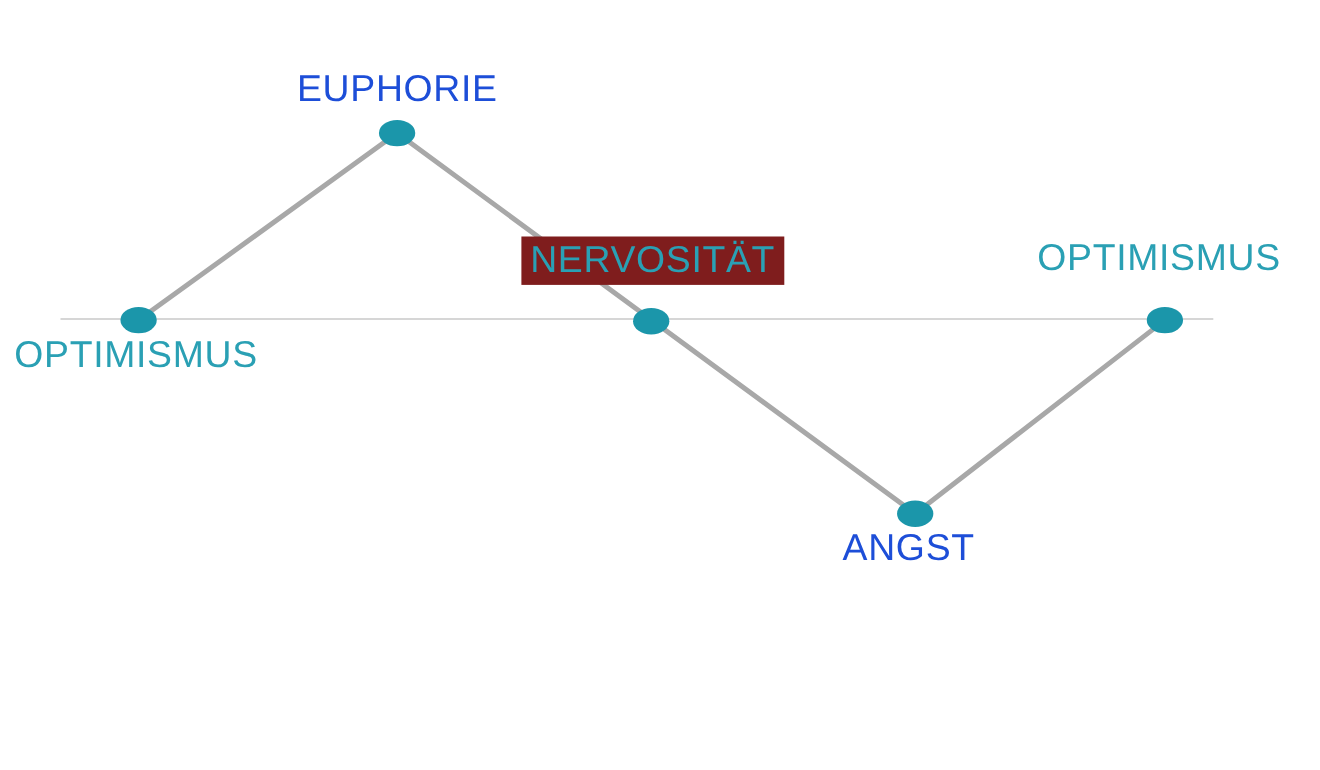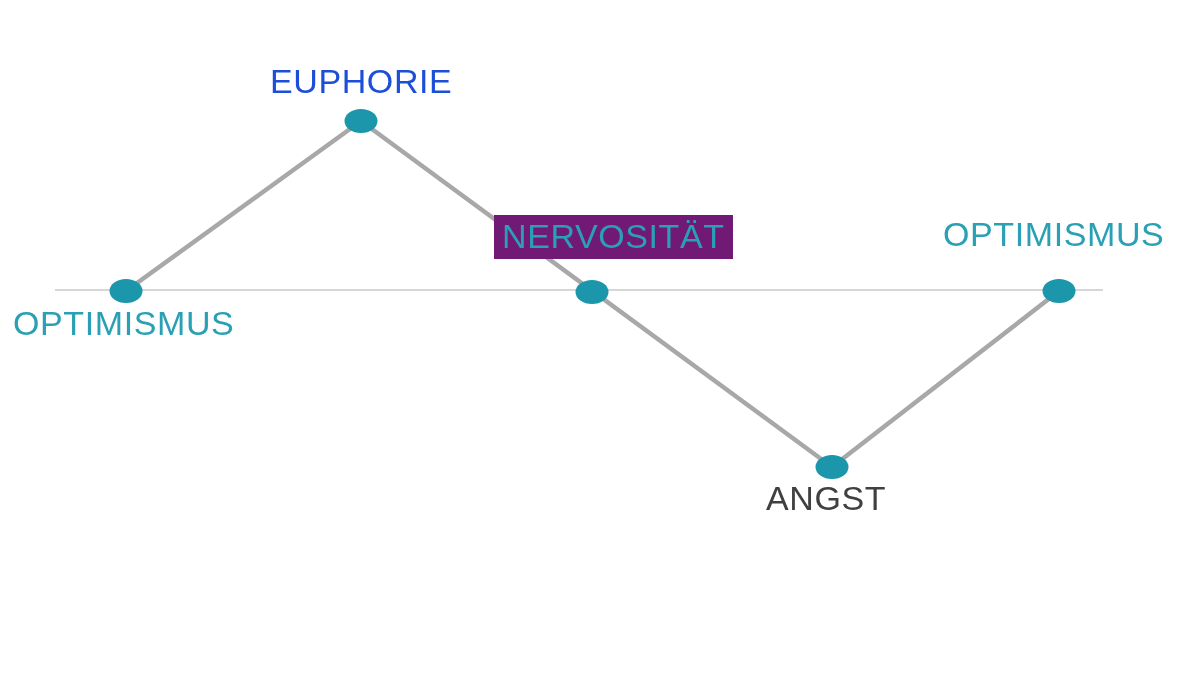--- a/index.html
+++ b/index.html
@@ -25,23 +25,22 @@
   .node-label {
     position: absolute;
     font-size: 34px;
     font-weight: 400;
     letter-spacing: 0.6px;
     line-height: 1.05;
     white-space: nowrap;
     
   }
   .node-label.mask {
-    background: #701a75;
+    background: #7f1d1d;
     padding: 4px 8px;
-    margin-left: 20px;
   }
 </style>
 </head>
 <body>
 
 <div class="canvas">
   <svg class="diagram-svg" id="diagram-svg" viewBox="0 0 1200 700" xmlns="http://www.w3.org/2000/svg">
       <line x1="55" y1="290" x2="1103" y2="290" stroke="#d6d6d6" stroke-width="2"></line>
       <polyline points="126,291 361,121 832,467 1059,291" fill="none" stroke="#a8a8a8" stroke-width="4.5" stroke-linecap="round" stroke-linejoin="round"></polyline>
       <ellipse cx="126" cy="291" rx="16.5" ry="12" fill="#1b96aa"></ellipse>
@@ -50,16 +49,16 @@
       <ellipse cx="832" cy="467" rx="16.5" ry="12" fill="#1b96aa"></ellipse>
       <ellipse cx="1059" cy="291" rx="16.5" ry="12" fill="#1b96aa"></ellipse>
     </svg>
 
   <div class="node-label" style="left: 13px; top: 306px; color: rgb(42, 160, 180);">OPTIMISMUS</div>
 
   <div class="node-label" style="left: 270px; top: 64px; color: #1d4ed8;">EUPHORIE</div>
 
   <div class="node-label mask" style="left: 474px; top: 215px; color: rgb(42, 160, 180);">NERVOSITÄT</div>
 
-  <div class="node-label" style="left: 766px; top: 481px; color: #404040;">ANGST</div>
+  <div class="node-label" style="left: 766px; top: 481px; color: #1d4ed8;">ANGST</div>
 
   <div class="node-label" style="left: 943px; top: 217px; color: rgb(42, 160, 180);">OPTIMISMUS</div>
 </div>
 
 </body></html>

